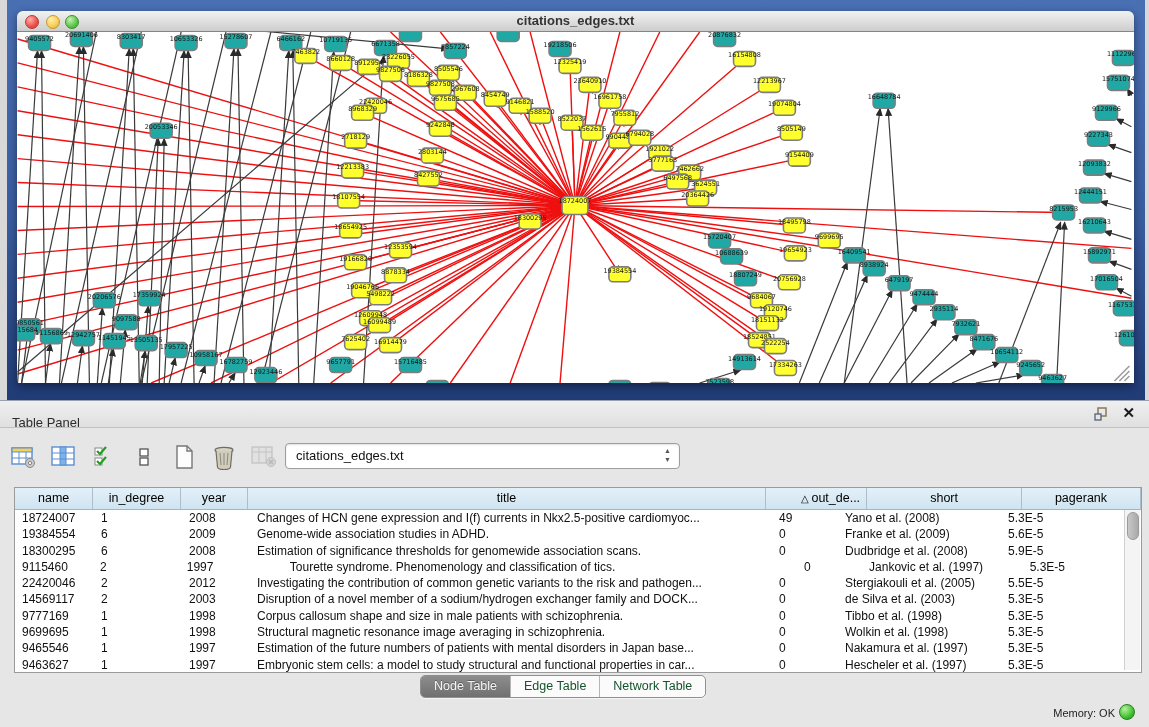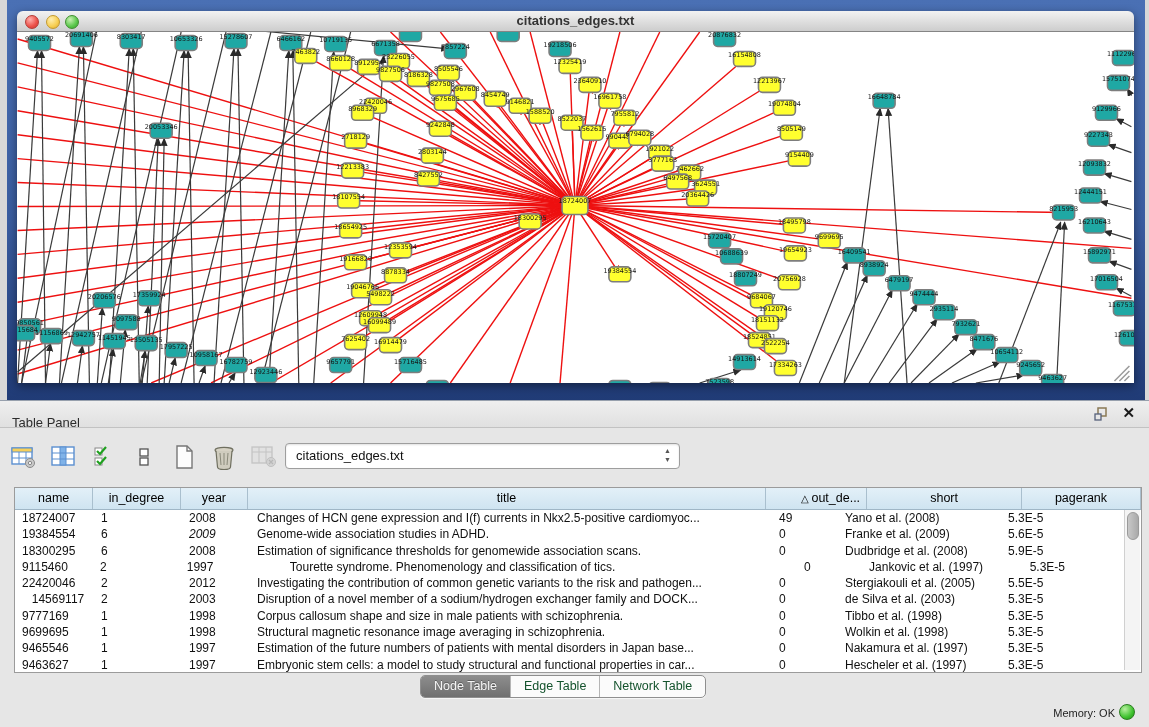--- a/index.html
+++ b/index.html
@@ -841,21 +841,21 @@
           <div class="td" style="width: 88px;">1</div>
           <div class="td" style="width: 68px;">2008</div>
           <div class="td" style="width: 522px;">Changes of HCN gene expression and I(f) currents in Nkx2.5-positive cardiomyoc...</div>
           <div class="td" style="width: 73px;">49</div>
           <div class="td center" style="width: 156px;">Yano et al. (2008)</div>
           <div class="td" style="width: 120px;">5.3E-5</div>
         </div>
         <div class="tr">
           <div class="td" style="width: 79px;">19384554</div>
           <div class="td" style="width: 88px;">6</div>
-          <div class="td" style="width: 68px; font-style: italic;">2009</div>
+          <div class="td" style="width: 68px;">2009</div>
           <div class="td" style="width: 522px;">Genome-wide association studies in ADHD.</div>
           <div class="td" style="width: 73px;">0</div>
           <div class="td center" style="width: 156px;">Franke et al. (2009)</div>
           <div class="td" style="width: 120px;">5.6E-5</div>
         </div>
         <div class="tr">
           <div class="td" style="width: 79px;">18300295</div>
           <div class="td" style="width: 88px;">6</div>
           <div class="td" style="width: 68px;">2008</div>
           <div class="td" style="width: 522px;">Estimation of significance thresholds for genomewide association scans.</div>
@@ -875,21 +875,21 @@
         <div class="tr">
           <div class="td" style="width: 79px;">22420046</div>
           <div class="td" style="width: 88px;">2</div>
           <div class="td" style="width: 68px;">2012</div>
           <div class="td" style="width: 522px;">Investigating the contribution of common genetic variants to the risk and pathogen...</div>
           <div class="td" style="width: 73px;">0</div>
           <div class="td center" style="width: 156px;">Stergiakouli et al. (2005)</div>
           <div class="td" style="width: 120px;">5.5E-5</div>
         </div>
         <div class="tr">
-          <div class="td" style="width: 79px; text-align: center;">14569117</div>
+          <div class="td" style="width: 79px;">14569117</div>
           <div class="td" style="width: 88px;">2</div>
           <div class="td" style="width: 68px;">2003</div>
           <div class="td" style="width: 522px;">Disruption of a novel member of a sodium/hydrogen exchanger family and DOCK...</div>
           <div class="td" style="width: 73px;">0</div>
           <div class="td center" style="width: 156px;">de Silva et al. (2003)</div>
           <div class="td" style="width: 120px;">5.3E-5</div>
         </div>
         <div class="tr">
           <div class="td" style="width: 79px;">9777169</div>
           <div class="td" style="width: 88px;">1</div>

